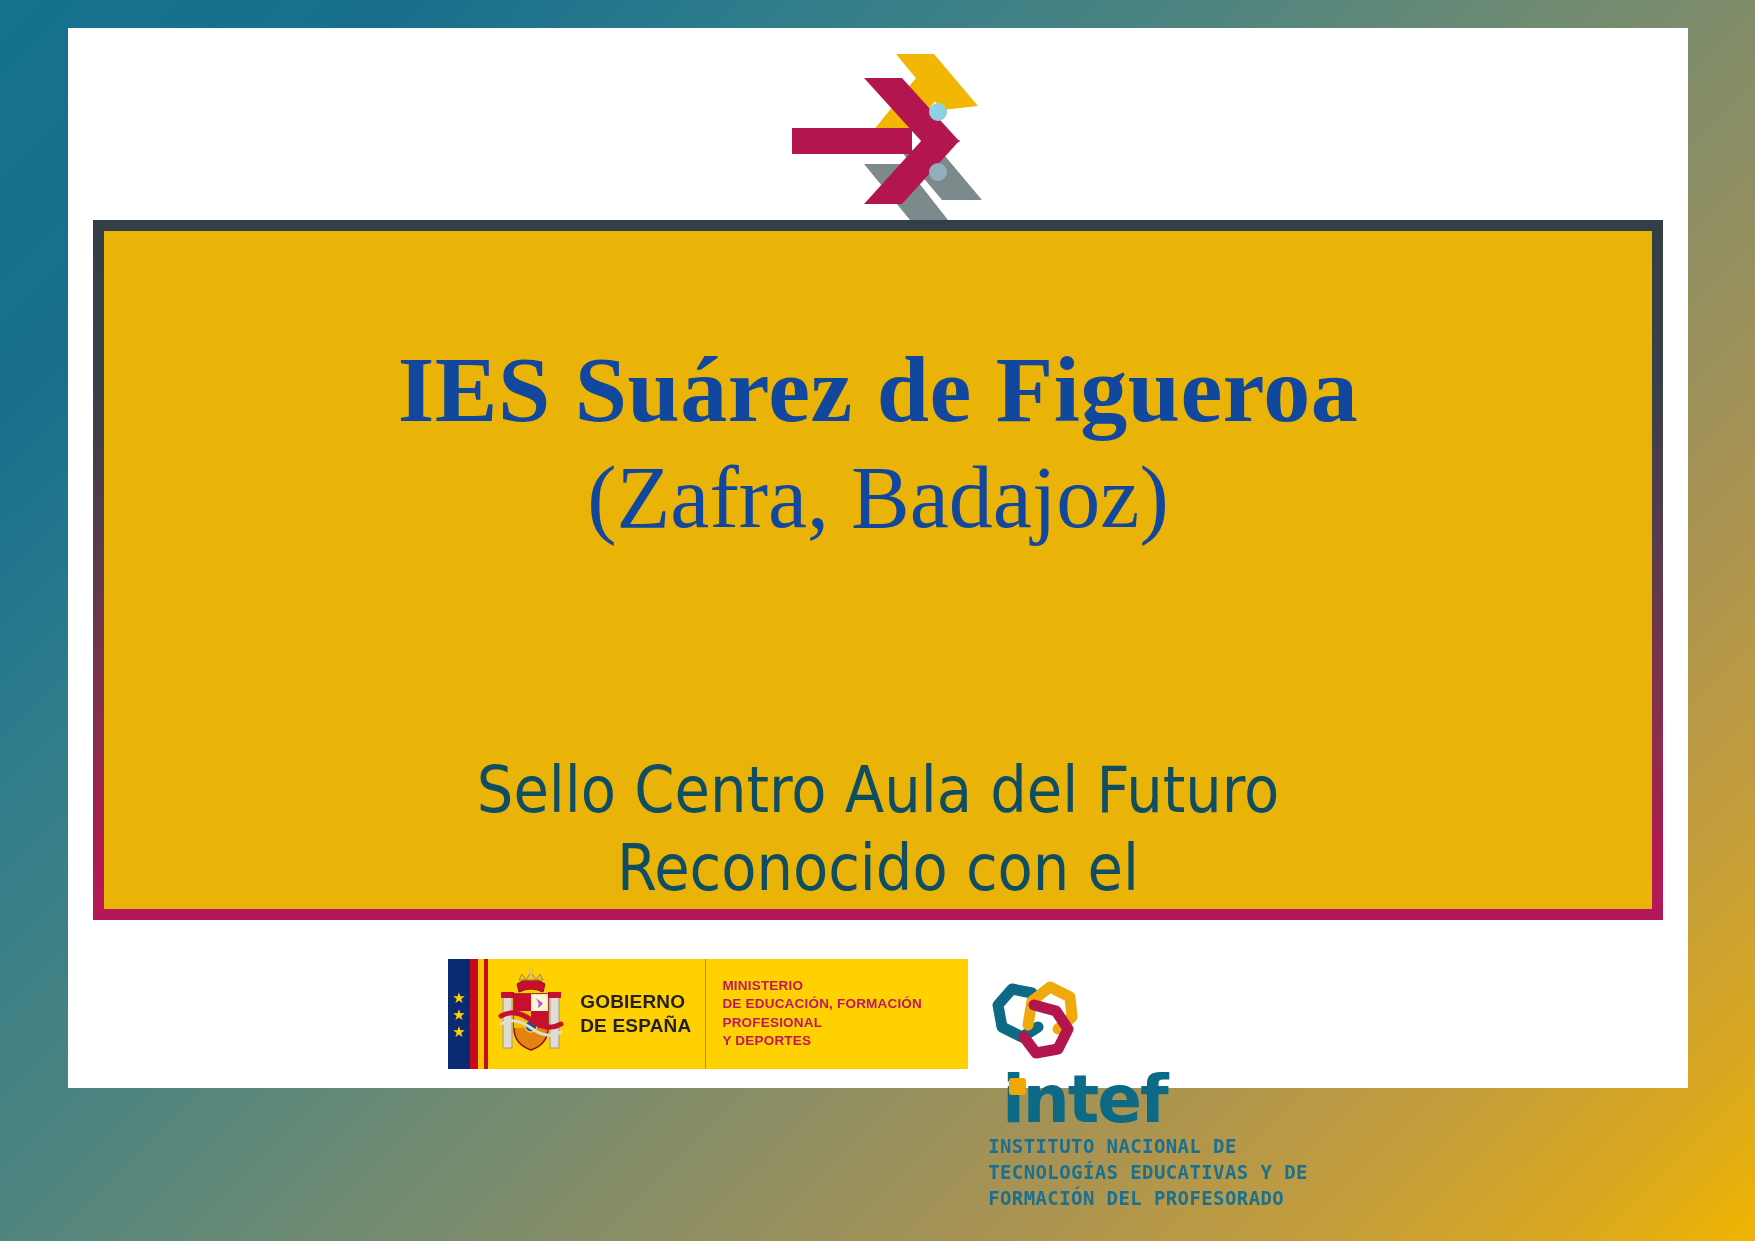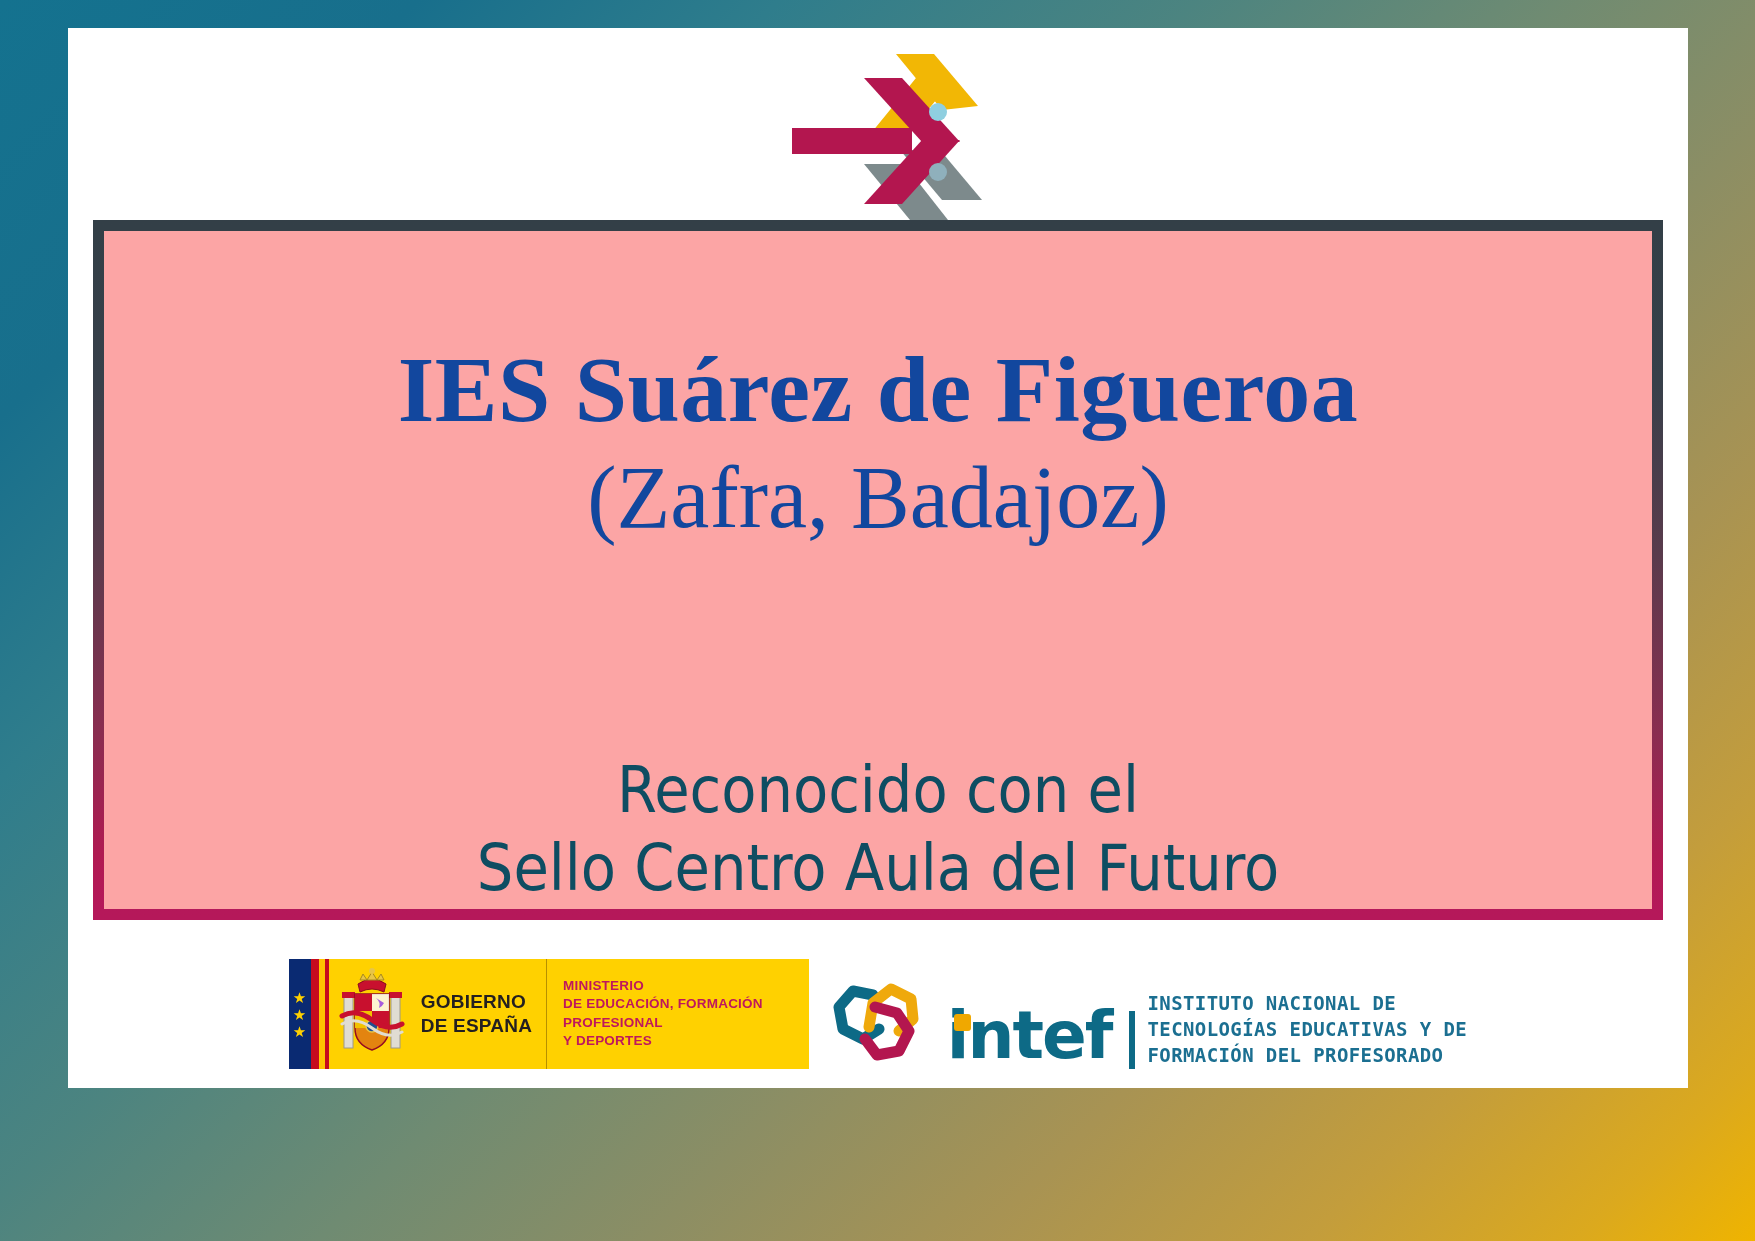--- a/index.html
+++ b/index.html
@@ -89,21 +89,21 @@
     height: 700px;
     box-sizing: border-box;
     border: 11px solid transparent;
     border-image: linear-gradient(to bottom,
         #333f47 0%,
         #37404a 22%,
         #5a3b4c 48%,
         #8a2d50 74%,
         #b01a52 92%,
         #b5185a 100%) 1;
-    background: #fca5a5;
+    background: #eab308;
   }
 
   
   #school-block {
     position: absolute;
     left: 0;
     top: 110px;
     width: 100%;
     text-align: center;
     font-family: "Liberation Serif", serif;
@@ -205,23 +205,24 @@
     font-size: 13.5px;
     font-weight: 700;
     color: #be185d;
     line-height: 1.35;
     letter-spacing: 0.2px;
   }
 
   
   #intef-logo {
     display: flex;
-    align-items: flex-end;
+    align-items: flex-start;
     margin-left: 20px;
     height: 110px;
+    flex-direction: column;
   }
   #intef-wordmark {
     font-family: "DejaVu Sans", sans-serif;
     font-weight: 700;
     font-size: 66px;
     line-height: 1;
     color: #0d6a86;
     letter-spacing: -2px;
     margin-left: 14px;
     margin-right: 18px;
@@ -283,22 +284,22 @@
     </div>
 
     <div id="inner-frame">
 
       <div id="school-block">
         <div id="school-name">IES Suárez de Figueroa</div>
         <div id="school-location">(Zafra, Badajoz)</div>
       </div>
 
       <div id="award-block">
+        <div>Sello Centro Aula del Futuro</div>
         <div>Reconocido con el</div>
-        <div>Sello Centro Aula del Futuro</div>
       </div>
 
     </div>
 
     <div id="footer-logos">
 
       <div id="gob-espana-logo">
         <div id="flag-strip">
           <div id="eu-stars">★<br>★<br>★</div>
         </div>

